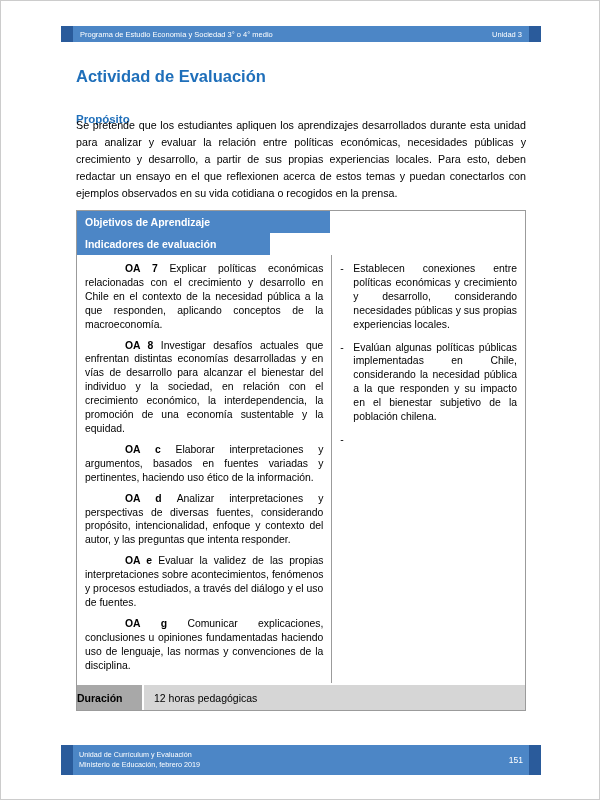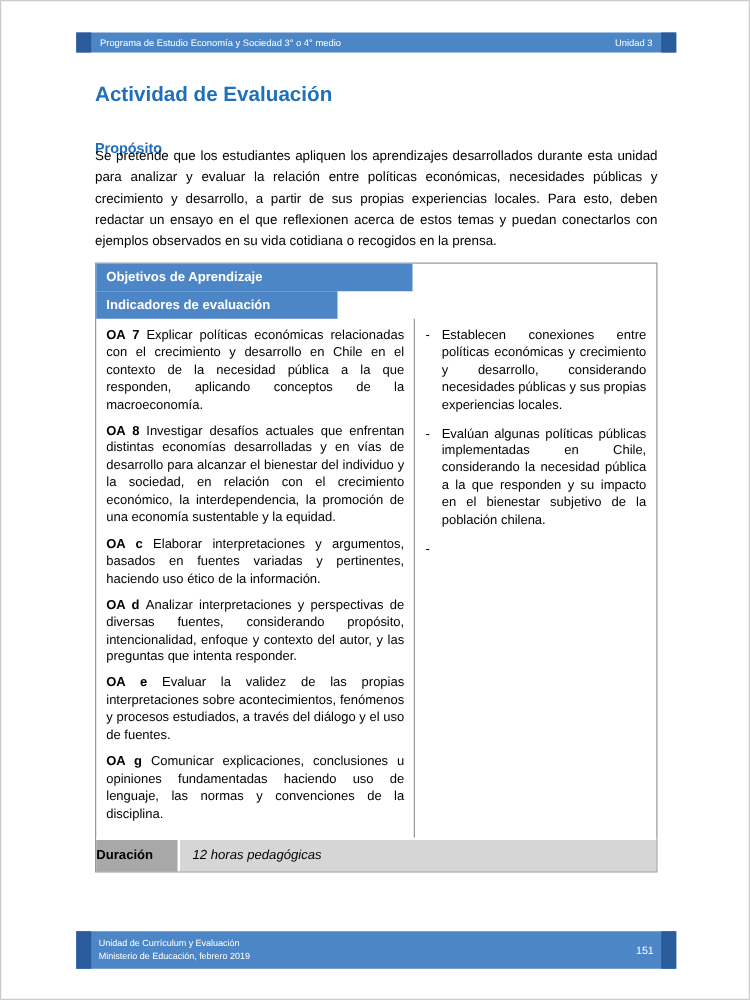--- a/index.html
+++ b/index.html
@@ -37,29 +37,29 @@
   .oatable{position:absolute;left:75px;top:209px;width:450px;border:1px solid var(--tbl-border);background:#fff;}
   .thead{display:flex;flex-direction:column;}
   .th{background:var(--th-blue);color:#ffffff;font-weight:bold;font-size:10.5px;padding:5px 8px;}
   .th.left{width:57%;border-right:2px solid #ffffff;}
   .th.right{width:43%;}
   .tbody{display:flex;min-height:352px;}
   .td{padding:7px 8px 4px;font-size:10.4px;line-height:13.9px;text-align:justify;}
   .td.left{width:57%;border-right:1px solid var(--tbl-border);}
   .td.right{width:43%;}
   .oa-item{margin-bottom:7px;}
-  .oa-code{font-weight:bold;}
+  .oa-code{font-weight:bold;margin-left:40px;}
   .ind-item{display:flex;margin-bottom:9px;}
   .ind-dash{width:13px;flex:none;}
   .ind-text{flex:1;text-align:justify;}
 
   
   .dur-row{display:flex;height:27px;border-top:2px solid #ffffff;}
   .dur-label{width:67px;background:var(--dur-label-bg);font-weight:bold;font-size:10.5px;display:flex;align-items:center;border-right:2px solid #ffffff;}
-  .dur-value{flex:1;background:var(--dur-value-bg);font-size:10.5px;display:flex;align-items:center;padding-left:10px;font-style:italic;}
+  .dur-value{flex:1;background:var(--dur-value-bg);font-size:10.5px;display:flex;align-items:center;padding-left:10px;}
 </style>
 </head>
 <body>
 
 <div class="page">
 
   <div class="hbar topbar">
     <div class="bar-bg"></div>
     <div class="sq left"></div>
     <div class="sq right"></div>

